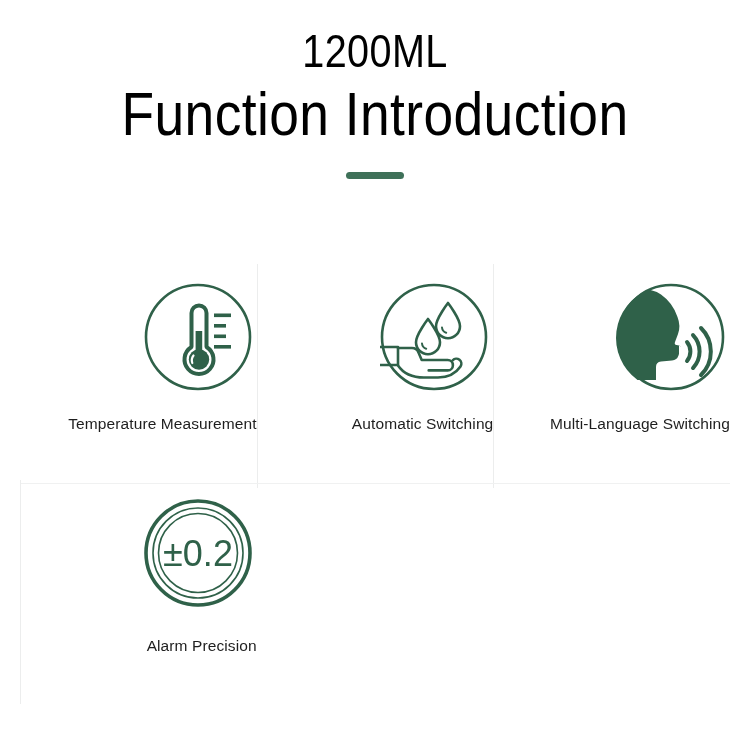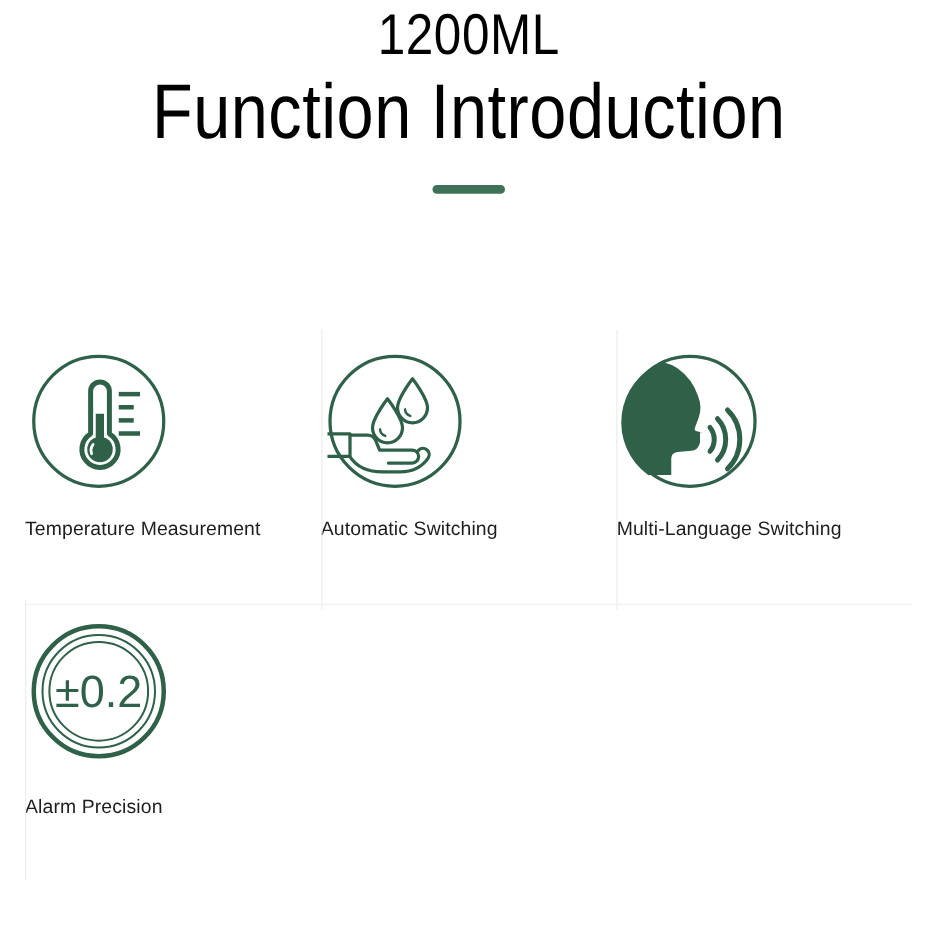--- a/index.html
+++ b/index.html
@@ -25,20 +25,21 @@
     box-sizing: border-box;
   }
 
   
   .header {
     position: absolute;
     top: 0;
     left: 0;
     width: 750px;
     text-align: center;
+    padding-top: 24px;
   }
   .title-line-1 {
     font-family: "Liberation Sans Narrow", "Liberation Sans", "DejaVu Sans", sans-serif;
     font-size: 46px;
     line-height: 54px;
     font-weight: 400;
     letter-spacing: 0.5px;
     color: #000000;
     transform: scaleX(0.86);
   }
@@ -67,21 +68,21 @@
     width: 710px;
     height: 432px;
     display: grid;
     grid-template-columns: 1fr 1fr 1fr;
     grid-template-rows: 1fr 1fr;
   }
   .cell {
     position: relative;
     display: flex;
     flex-direction: column;
-    align-items: flex-start;
+    align-items: flex-end;
     justify-content: flex-start;
     padding-top: 10px;
     box-sizing: border-box;
   }
   
   .cell.col-2::before,
   .cell.col-3::before {
     content: "";
     position: absolute;
     left: 0;

